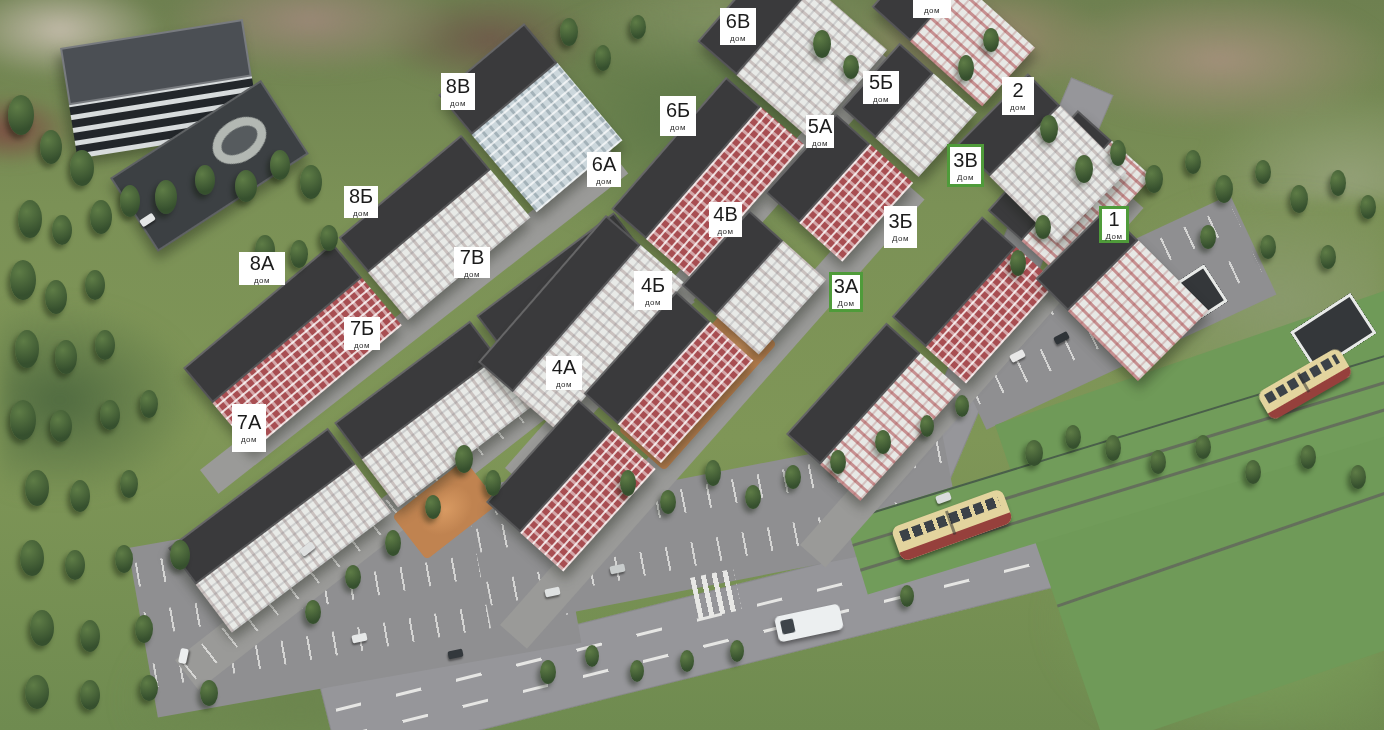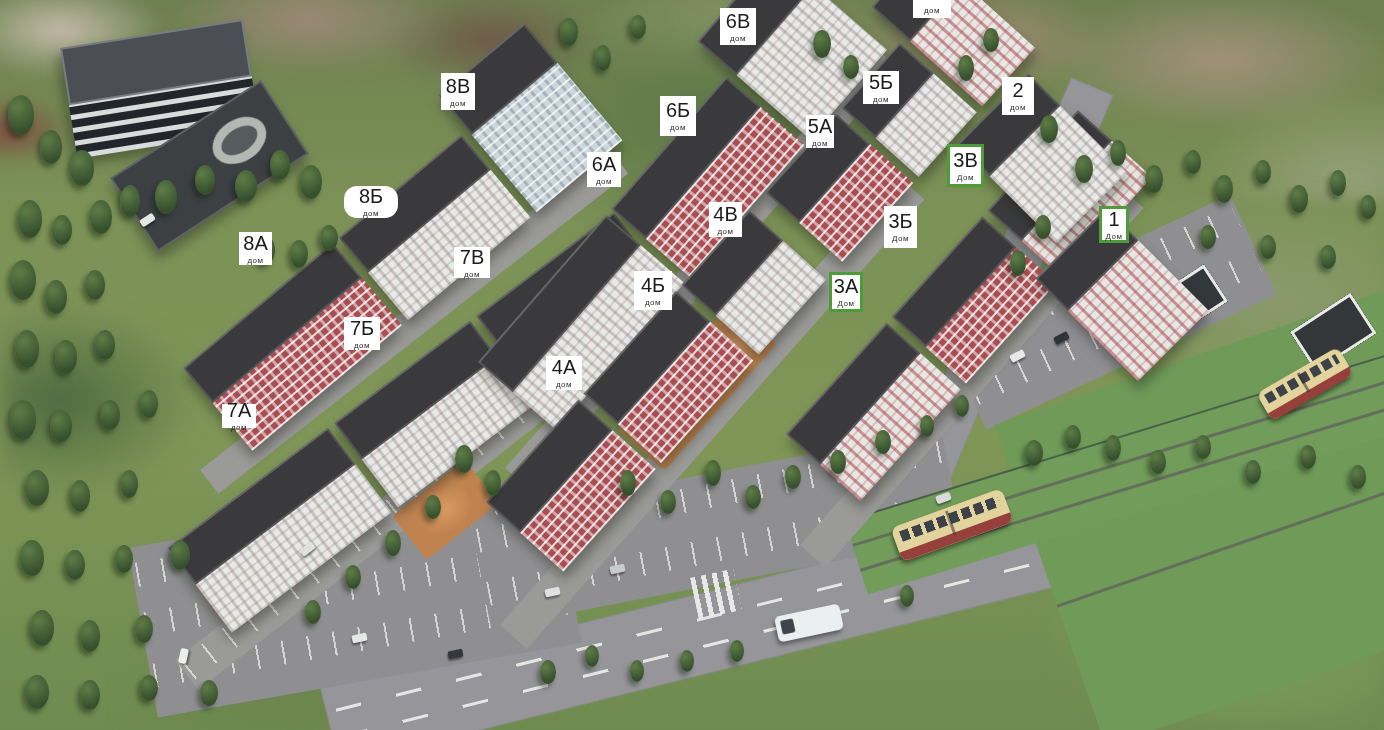--- a/index.html
+++ b/index.html
@@ -396,37 +396,37 @@
         <div class="sub">дом</div>
       </div>
       <div class="marker hl" style="left: 947px; top: 144px; width: 37px; height: 43px;">
         <div class="num">3В</div>
         <div class="sub">Дом</div>
       </div>
       <div class="marker" style="left: 587px; top: 152px; width: 34px; height: 35px;">
         <div class="num">6А</div>
         <div class="sub">дом</div>
       </div>
-      <div class="marker" style="left: 344px; top: 186px; width: 54px; height: 32px; border-radius: 13px;">
+      <div class="marker" style="left: 344px; top: 186px; width: 34px; height: 32px;">
         <div class="num">8Б</div>
         <div class="sub">дом</div>
       </div>
       <div class="marker" style="left: 709px; top: 202px; width: 33px; height: 35px;">
         <div class="num">4В</div>
         <div class="sub">дом</div>
       </div>
       <div class="marker" style="left: 884px; top: 206px; width: 33px; height: 42px;">
         <div class="num">3Б</div>
         <div class="sub">Дом</div>
       </div>
       <div class="marker hl" style="left: 1099px; top: 206px; width: 30px; height: 37px;">
         <div class="num">1</div>
         <div class="sub">Дом</div>
       </div>
-      <div class="marker" style="left: 239px; top: 232px; width: 33px; height: 33px;">
+      <div class="marker" style="left: 239px; top: 252px; width: 46px; height: 33px;">
         <div class="num">8А</div>
         <div class="sub">дом</div>
       </div>
       <div class="marker" style="left: 454px; top: 247px; width: 36px; height: 31px;">
         <div class="num">7В</div>
         <div class="sub">дом</div>
       </div>
       <div class="marker" style="left: 634px; top: 271px; width: 38px; height: 39px;">
         <div class="num">4Б</div>
         <div class="sub">дом</div>
@@ -436,18 +436,18 @@
         <div class="sub">Дом</div>
       </div>
       <div class="marker" style="left: 344px; top: 317px; width: 36px; height: 33px;">
         <div class="num">7Б</div>
         <div class="sub">дом</div>
       </div>
       <div class="marker" style="left: 546px; top: 356px; width: 36px; height: 34px;">
         <div class="num">4А</div>
         <div class="sub">дом</div>
       </div>
-      <div class="marker" style="left: 222px; top: 404px; width: 34px; height: 24px;">
+      <div class="marker" style="left: 232px; top: 404px; width: 34px; height: 48px;">
         <div class="num">7А</div>
         <div class="sub">дом</div>
       </div>
     </div>
 </div>
 
 </body></html>

